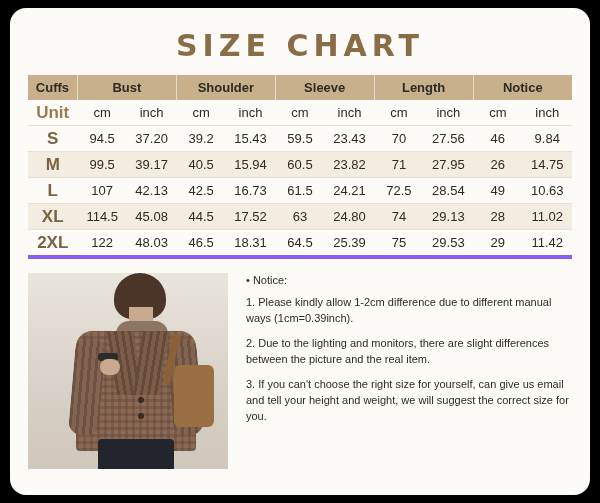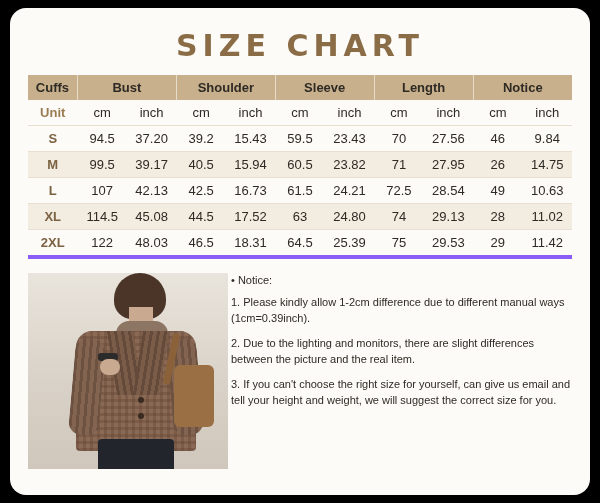--- a/index.html
+++ b/index.html
@@ -62,21 +62,21 @@
     height: 28px;
     border-right: 1px solid #e6dcc9;
   }
   thead th:last-child { border-right: none; }
 
   tbody tr.odd { background: #fdfbf7; }
   tbody tr.even { background: #f3ece1; }
   tbody tr td:first-child {
     font-weight: bold;
     color: #7b6242;
-    font-size: 13px;
+    font-size: 17px;
   }
   tbody tr.unit-row td:first-child {
     color: #9a7c52;
   }
   tbody td {
     border-bottom: 1px solid #e8dfd0;
   }
   tbody tr:last-child td {
     border-bottom: 4px solid #8b5cf6;
   }
@@ -89,21 +89,21 @@
   .photo {
     width: 200px;
     height: 196px;
     position: relative;
     overflow: hidden;
     background: #ded7cf;
     flex: none;
   }
   .notice {
     flex: 1;
-    padding-left: 3px;
+    padding-left: 18px;
     font-size: 11px;
     color: #2e2a24;
     line-height: 1.45;
   }
   .notice .n-head {
     margin-bottom: 6px;
   }
   .notice p {
     margin: 0 0 9px 0;
   }

